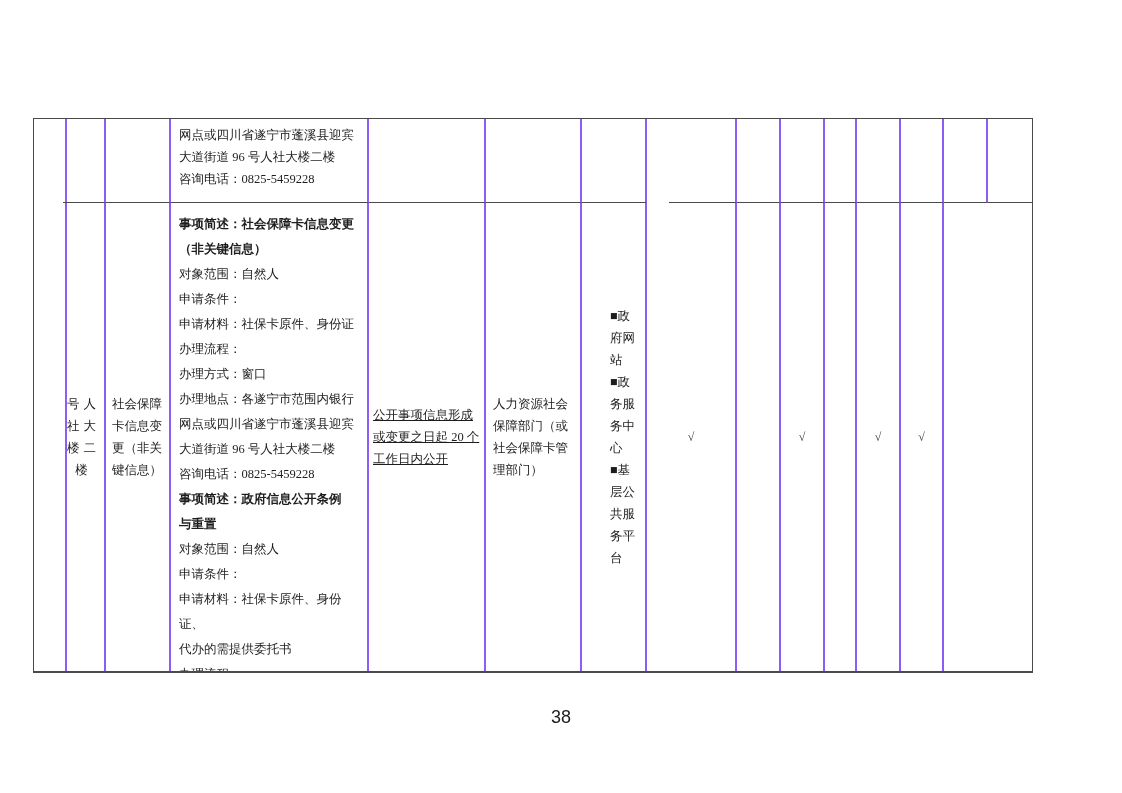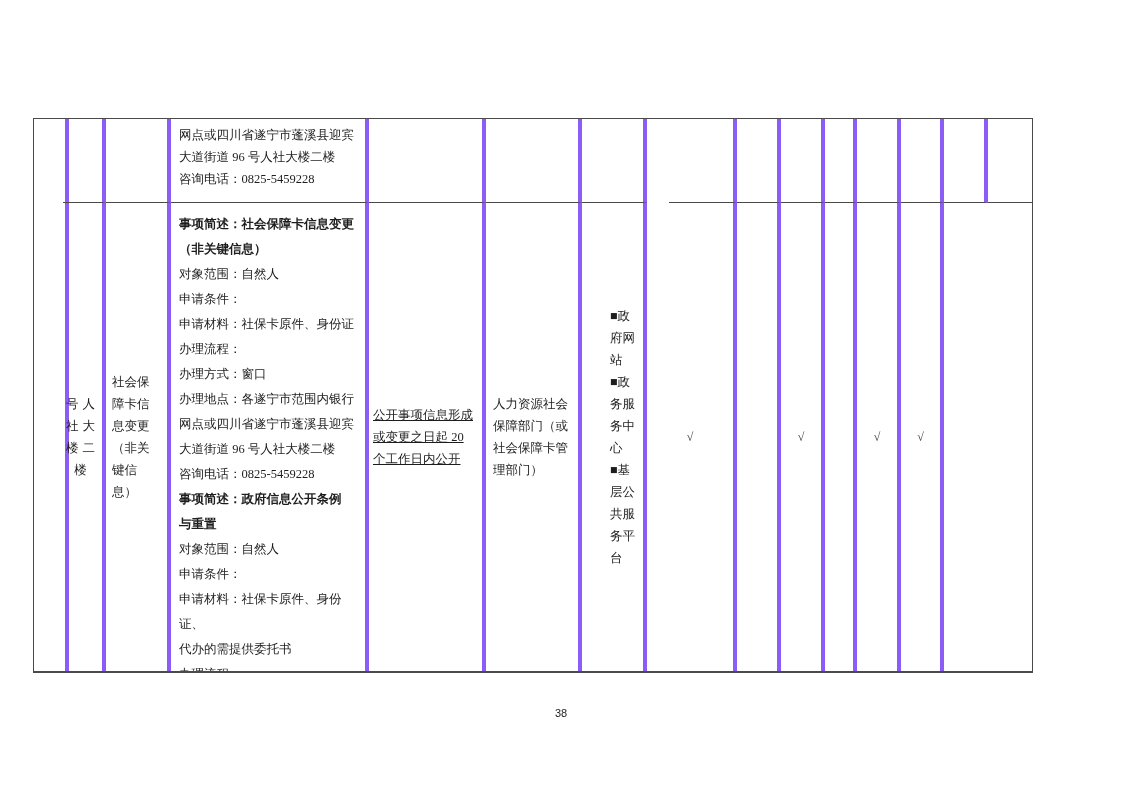--- a/index.html
+++ b/index.html
@@ -18,21 +18,21 @@
     top: 118px;
     display: grid;
     grid-template-columns: 29px 43px 65px 198px 117px 96px 65px 90px 44px 44px 32px 44px 43px 44px 44px;
     grid-template-rows: 84px 468px;
     border: 1px solid #4a4a4a;
     border-bottom-width: 2px;
     background: #ffffff;
   }
   .cell {
     box-sizing: border-box;
-    border-right: 4px solid #8b5cf6;
+    border-right: 2px solid #8b5cf6;
     border-bottom: 1px solid #4a4a4a;
     overflow: hidden;
     display: flex;
     flex-direction: column;
     justify-content: center;
     font-size: 12.5px;
     line-height: 22px;
   }
   .cell.last-col { border-right: none; }
   .cell.r2 { border-bottom: none; }
@@ -52,21 +52,21 @@
   .c7 { padding: 0 7px; }
   .c8 { padding: 0 6px; margin-left: 22px; }
   .check { align-items: center; text-align: center; font-size: 12px; color: #3a3a3a; }
   .page-num {
     position: absolute;
     top: 707px;
     left: 0;
     width: 1122px;
     text-align: center;
     font-family: "Liberation Sans", "DejaVu Sans", sans-serif;
-    font-size: 11px;
+    font-size: 18px;
     color: #1d1d1d;
   }
 </style>
 </head>
 <body>
 
 <div class="page">
 
   <div class="doc-table">
 

